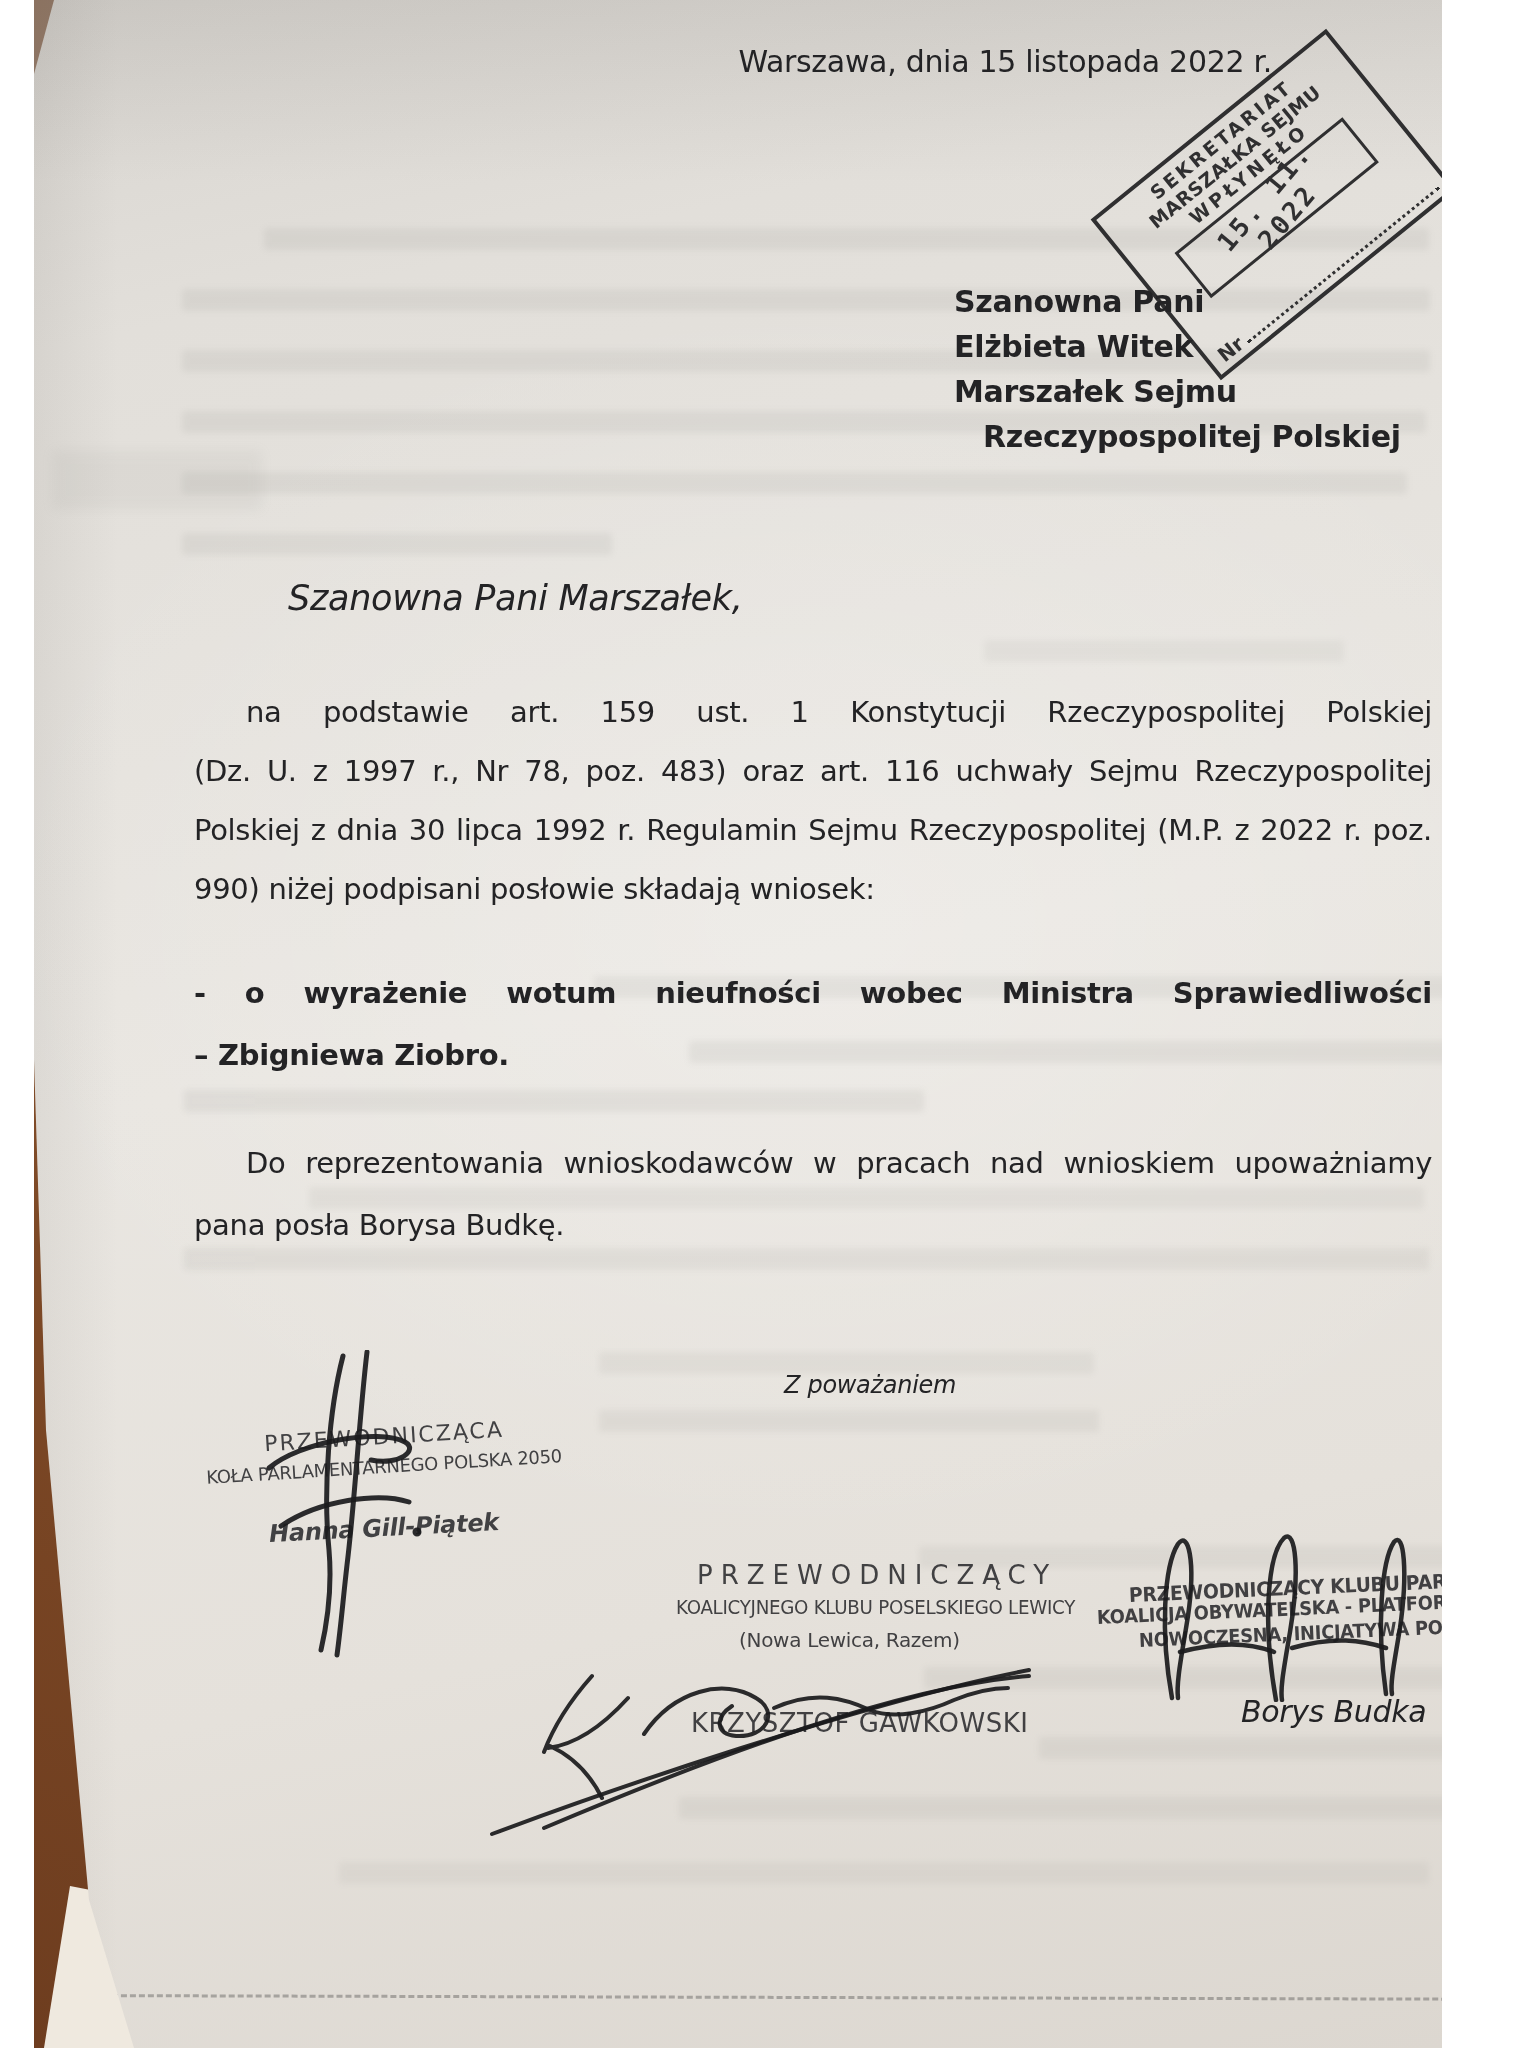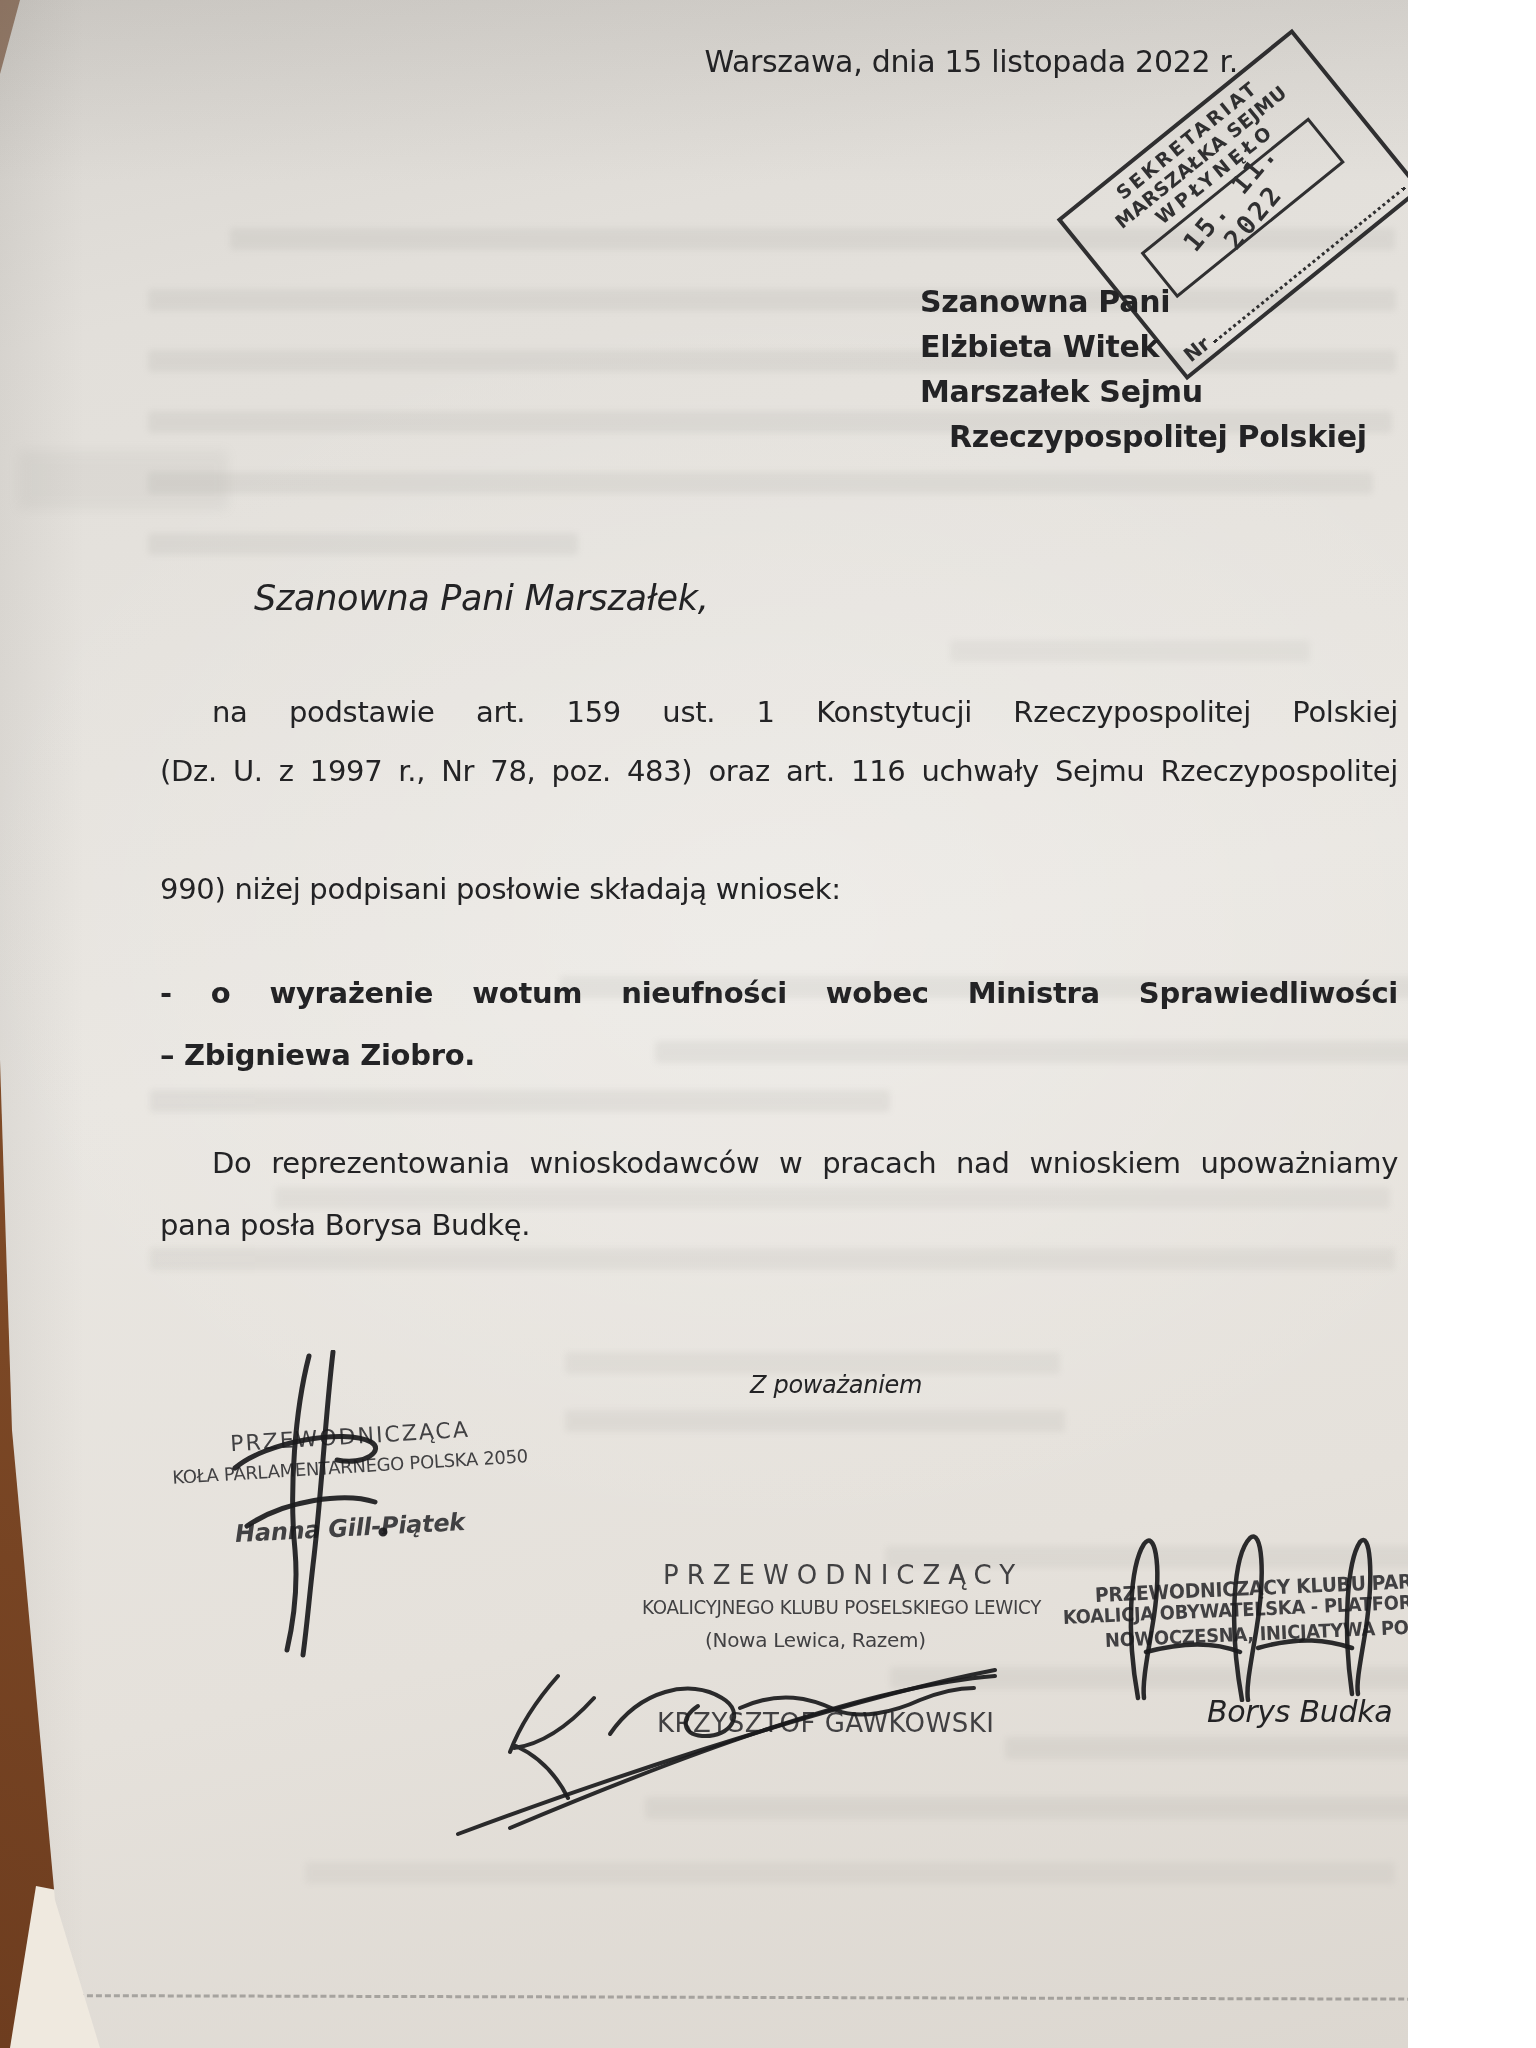--- a/index.html
+++ b/index.html
@@ -1,19 +1,19 @@
 <!DOCTYPE html>
 <html><head>
 <meta charset="utf-8">
 <title>Document</title>
 <style>
   html,body{margin:0;padding:0;}
   #scene{position:relative;width:1408px;height:2048px;overflow:hidden;
          background:linear-gradient(200deg,#7b4a28 0%,#8a532c 40%,#6e3d1f 100%);
-         font-family:"DejaVu Sans",sans-serif;color:#232325;}
+         font-family:"DejaVu Sans",sans-serif;color:#232325;margin-left:34px;}
   #second-sheet{position:absolute;inset:0;background:#efe9df;
          clip-path:polygon(36px 1886px,98px 1898px,140px 2048px,10px 2048px);}
   #paper{position:absolute;inset:0;
          background:
            radial-gradient(ellipse 1200px 900px at 55% 45%, rgba(255,255,255,.25), rgba(255,255,255,0) 70%),
            linear-gradient(168deg,#d8d5d0 0%,#e2dfda 15%,#e9e6e1 48%,#e5e1db 75%,#dcd7d0 100%);
          clip-path:polygon(0 0,1536px 0,1536px 2048px,100px 2048px,55px 1900px,12px 1430px,0 1060px);}
   #paper:before{content:"";position:absolute;inset:0;
          background:linear-gradient(180deg,rgba(60,55,50,.09),rgba(60,55,50,0) 9%),
                     linear-gradient(90deg,rgba(60,55,50,.07),rgba(60,55,50,0) 6%);}
@@ -92,20 +92,21 @@
 
     <div class="txt bold" style="left:920px;top:284px;font-size:30px;">Szanowna Pani</div>
     <div class="txt bold" style="left:920px;top:329px;font-size:30px;">Elżbieta Witek</div>
     <div class="txt bold" style="left:920px;top:374px;font-size:30px;">Marszałek Sejmu</div>
     <div class="txt bold" style="left:949px;top:419px;font-size:30px;">Rzeczypospolitej Polskiej</div>
 
     <div class="txt ital" style="left:254px;top:578px;font-size:35px;">Szanowna Pani Marszałek,</div>
 
     <div class="line indent" style="top:694px;">na podstawie art. 159 ust. 1 Konstytucji Rzeczypospolitej Polskiej</div>
     <div class="line" style="top:753px;">(Dz. U. z 1997 r., Nr 78, poz. 483) oraz art. 116 uchwały Sejmu Rzeczypospolitej</div>
+    <div class="line" style="top:812px;">Polskiej z dnia 30 lipca 1992 r. Regulamin Sejmu Rzeczypospolitej (M.P. z 2022 r. poz.</div>
     <div class="line last" style="top:871px;">990) niżej podpisani posłowie składają wniosek:</div>
 
     <div class="line bold" style="top:975px;">- o wyrażenie wotum nieufności wobec Ministra Sprawiedliwości</div>
     <div class="line indent" style="top:1145px;">Do reprezentowania wnioskodawców w pracach nad wnioskiem upoważniamy</div>
 
     <div class="line bold last" style="top:1037px;">– Zbigniewa Ziobro.</div>
     <div class="line last" style="top:1207px;">pana posła Borysa Budkę.</div>
 
     <div class="txt ital" style="left:750px;top:1371px;font-size:24px;">Z poważaniem</div>
 

